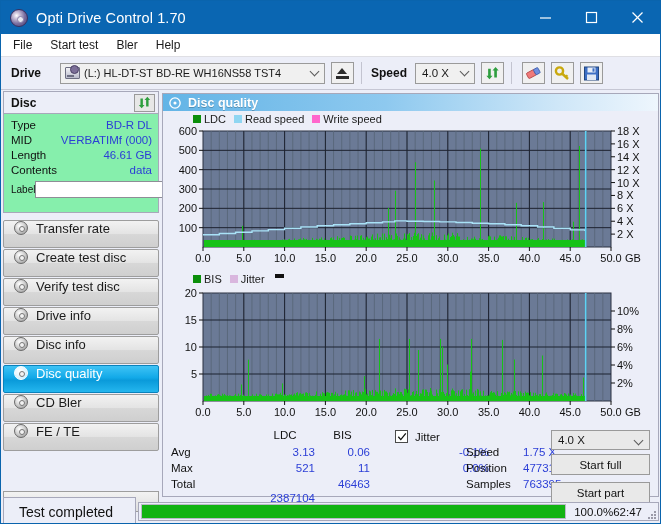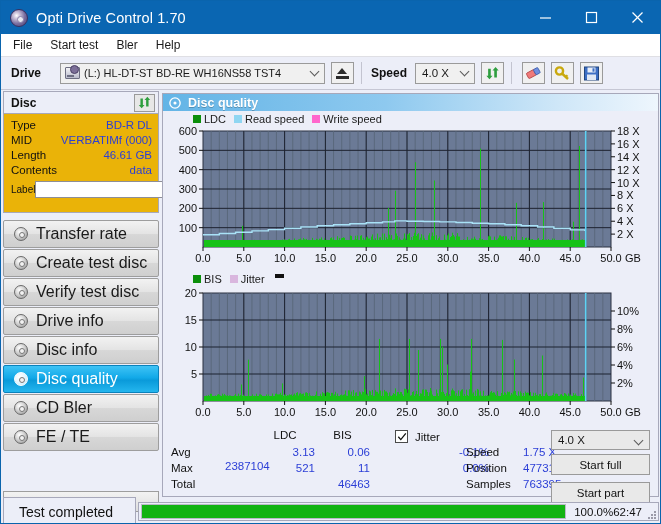--- a/index.html
+++ b/index.html
@@ -116,21 +116,21 @@
     margin-left:8px;width:60px;height:21px;background:#f0f0f0;border:1px solid #9a9a9a;
     display:flex;align-items:center;font-size:11.5px;color:#1a1a1a;position:relative;padding-left:6px;
   }
   .refresh-ico { width:15px;height:14px;position:relative; }
   .eraser-ico, .key-ico, .save-ico { width:17px;height:15px; }
 
   
   .leftpanel { position:absolute; left:2px; top:90px; width:156px; height:430px; }
   .disc-box {
     position:absolute;left:0;top:0;width:156px;height:122px;
-    background:#eab308;border:1px solid #a7a8ba;
+    background:#86efac;border:1px solid #a7a8ba;
   }
   .disc-head {
     height:22px;display:flex;align-items:center;justify-content:space-between;
     border-bottom:1px solid #a7a8ba;padding:0 3px 0 7px;background:#eceef8;
   }
   .disc-head .t { font-weight:bold;font-size:12px;color:#111; }
   .sm-btn {
     width:21px;height:18px;background:#e7e7e7;border:1px solid #9a9a9a;
     display:flex;align-items:center;justify-content:center;
   }
@@ -149,24 +149,24 @@
   }
   .cd-disc {
     width:12px;height:12px;border-radius:50%;
     background:radial-gradient(circle at 40% 35%,#fdfde0 0%,#e8e08a 45%,#b8ac4e 100%);
     border:1px solid #8e8440;position:relative;
   }
   .cd-disc::after{content:"";position:absolute;left:4px;top:4px;width:3px;height:3px;border-radius:50%;background:#f4f3e3;border:1px solid #9a9156;}
 
   .navlist { position:absolute;left:0;top:129px;width:156px; }
   .navbtn {
-    height:28px;margin-bottom:1px;display:flex;align-items:center;
+    height:28px;margin-bottom:1px;display:flex;align-items:flex-start;
     background:linear-gradient(#f2f2f2 0%,#e4e4e4 48%,#d7d7d7 52%,#cfcfcf 100%);
     border:1px solid #9d9d9d;border-radius:2px;
-    font-size:16px;color:#1b1b1b;
+    font-size:13px;color:#1b1b1b;
   }
   .navbtn.sel {
     background:linear-gradient(#3fc3f5 0%,#12a9e8 45%,#0a9ada 55%,#24b6ee 100%);
     border:1px solid #0b82bb;color:#ffffff;
   }
   .navbtn .nico { width:22px;margin-left:6px;display:flex;align-items:center;justify-content:center; }
   .navbtn .nlbl { margin-left:4px; }
   .disc-glyph{
     width:14px;height:14px;border-radius:50%;
     background:radial-gradient(circle at 38% 34%, #ffffff 0%, #d7d7d7 40%, #8e8e8e 100%);
@@ -1451,21 +1451,21 @@
     <div class="stats">
       <div class="cell k2" style="left:92px;top:1px;width:60px;text-align:center">LDC</div>
       <div class="cell k2" style="left:152px;top:1px;width:55px;text-align:center">BIS</div>
 
       <div class="cell k2" style="left:8px;top:18px">Avg</div>
       <div class="cell k2" style="left:8px;top:34px">Max</div>
       <div class="cell k2" style="left:8px;top:50px">Total</div>
 
       <div class="cell v2" style="left:92px;top:18px;width:60px;text-align:right">3.13</div>
       <div class="cell v2" style="left:92px;top:34px;width:60px;text-align:right">521</div>
-      <div class="cell v2" style="left:62px;top:32px;width:90px;text-align:left">2387104</div>
+      <div class="cell v2" style="left:62px;top:64px;width:90px;text-align:right">2387104</div>
 
       <div class="cell v2" style="left:152px;top:18px;width:55px;text-align:right">0.06</div>
       <div class="cell v2" style="left:152px;top:34px;width:55px;text-align:right">11</div>
       <div class="cell v2" style="left:152px;top:50px;width:55px;text-align:right">46463</div>
 
       <div class="cell" style="left:232px;top:2px">
         <span class="chk">
           <svg width="10" height="10" viewBox="0 0 10 10">
             <path d="M1.3 4.8 L3.8 7.6 L8.8 1.4" fill="none" stroke="#111" stroke-width="1.3"></path>
           </svg>

